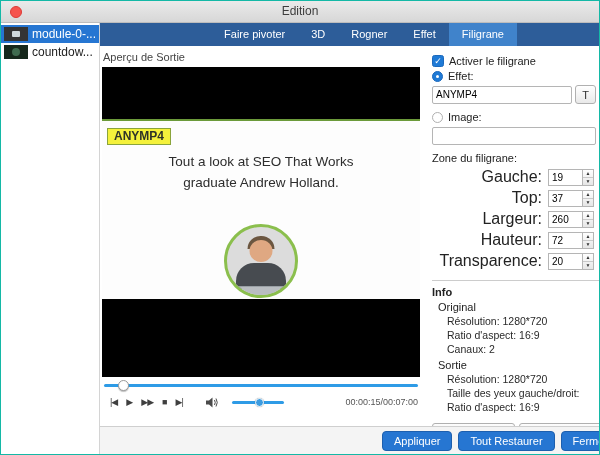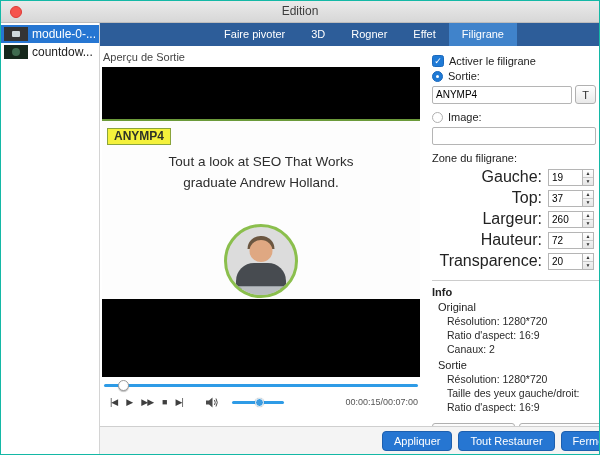--- a/index.html
+++ b/index.html
@@ -170,21 +170,21 @@
 
         <div class="panel">
 
           <div class="row" style="margin-top:4px;">
             <span class="checkbox">✓</span>
             <span>Activer le filigrane</span>
           </div>
 
           <div class="row">
             <span class="radio on"></span>
-            <span>Sortie:</span>
+            <span>Effet:</span>
           </div>
 
           <div class="input-row">
             <input class="txt" value="ANYMP4" style="">
             <button class="small-btn">T</button>
             <button class="small-btn">
               <svg width="11" height="11" viewBox="0 0 11 11">
                 <rect x="0.5" y="3.5" width="7" height="7" fill="#ffffff" stroke="#666"></rect>
                 <rect x="3.5" y="0.5" width="7" height="7" fill="#e4e4e4" stroke="#666"></rect>
               </svg>

